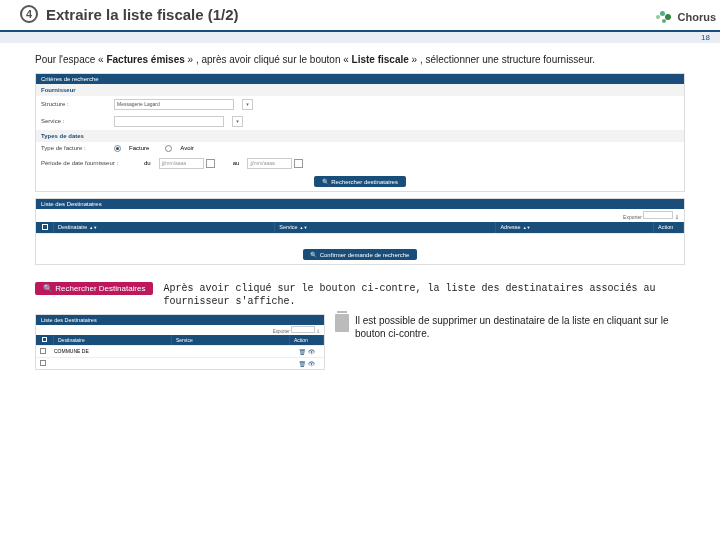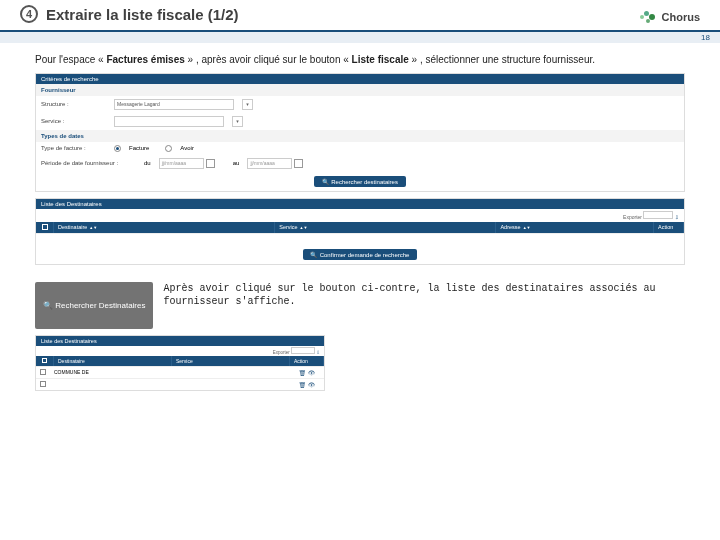--- a/index.html
+++ b/index.html
@@ -1,20 +1,20 @@
 <!DOCTYPE html>
 <html><head>
 <meta charset="utf-8">
 <style>
   * { box-sizing: border-box; margin: 0; padding: 0; }
   body { width: 720px; height: 540px; font-family: Arial, sans-serif; font-size: 10px; background: #fff; position: relative; overflow: hidden; }
   .header { display: flex; align-items: center; padding: 5px 20px; }
   .step-circle { width: 18px; height: 18px; border: 2px solid #555; border-radius: 50%; display: flex; align-items: center; justify-content: center; font-weight: bold; font-size: 11px; color: #555; margin-right: 8px; }
   .title { font-size: 15px; font-weight: bold; color: #404040; }
-  .logo { position: absolute; right: 20px; top: 8px; display: flex; align-items: center; }
+  .logo { position: absolute; right: 4px; top: 8px; display: flex; align-items: center; }
   .logo-dots { position: relative; width: 20px; height: 18px; margin-right: 2px; }
   .dot { position: absolute; border-radius: 50%; }
   .d1 { width:4px; height:4px; background:#8c9; left:0; top:7px;}
   .d2 { width:5px; height:5px; background:#5a8; left:4px; top:3px;}
   .d3 { width:6px; height:6px; background:#384; left:9px; top:6px;}
   .d4 { width:4px; height:4px; background:#6a7; left:6px; top:11px;}
   .logo-text { font-weight: bold; font-size: 11px; color: #444; }
   .hr1 { height: 2px; background: #1a4e7a; width: 100%; margin-top: 2px; }
   .pagenum-bar { height: 11px; background: #e8eef4; width: 100%; text-align: right; padding-right: 10px; font-size: 8px; color: #1a4e7a; line-height: 11px; }
   .content { padding: 10px 35px 5px 35px; }
@@ -38,21 +38,21 @@
   .center { text-align:center; padding:4px 0; }
   .table-head { display:flex; background:#1a4e7a; color:#fff; font-size:5.5px; }
   .th { padding:2px 4px; border-right:1px solid #2a5e8a; }
   .th.c1 { flex:0 0 18px; text-align:center; }
   .th.c2 { flex:2; }
   .th.c3 { flex:2; }
   .th.c4 { flex:1.4; }
   .th.c5 { flex:0 0 30px; }
   .empty-row { height: 12px; border-top:1px solid #eee; }
   .btn-with-text { display:flex; align-items:flex-start; gap:10px; margin: 6px 0 6px 35px; }
-  .search-btn { background:#737373; color:#fff; padding:19px 8px; font-size:8px; border-radius:2px; white-space:nowrap; }
+  .search-btn { background:#be185d; color:#fff; padding:2px 8px; font-size:8px; border-radius:2px; white-space:nowrap; }
   .side-text { font-size:10px; color:#222; line-height:1.3; flex:1;font-family:Liberation Mono, monospace; }
   .bottom-row { display:flex; gap:10px; padding: 0 35px; align-items:flex-start; }
   .mini-list { flex:0 0 290px; }
   .mini-list .panel-head { font-size:5.5px; }
   .mini-list .table-head { font-size:5px; }
   .mini-list .data-row { display:flex; font-size:5px; border-top:1px solid #eee; }
   .mini-list .td { padding:2px 4px; }
   .td.c1 { flex:0 0 14px; text-align:center; }
   .td.c2 { flex:2; }
   .td.c3 { flex:2; }
@@ -174,14 +174,18 @@
       <div class="data-row">
         <div class="td c1"><span class="chk"></span></div>
         <div class="td c2"></div>
           <div class="td c3"></div>
         <div class="td c4 action-icons"><span>🗑</span> <span>👁</span></div>
       </div>
     </div>
   </div>
 
   <div class="right-col">
+    <div class="text-block">
+      <span class="trash-icon"></span>
+      <span class="tb">Il est possible de supprimer un destinataire de la liste en cliquant sur le bouton ci-contre.</span>
+    </div>
   </div>
 </div>
 
 </body></html>

